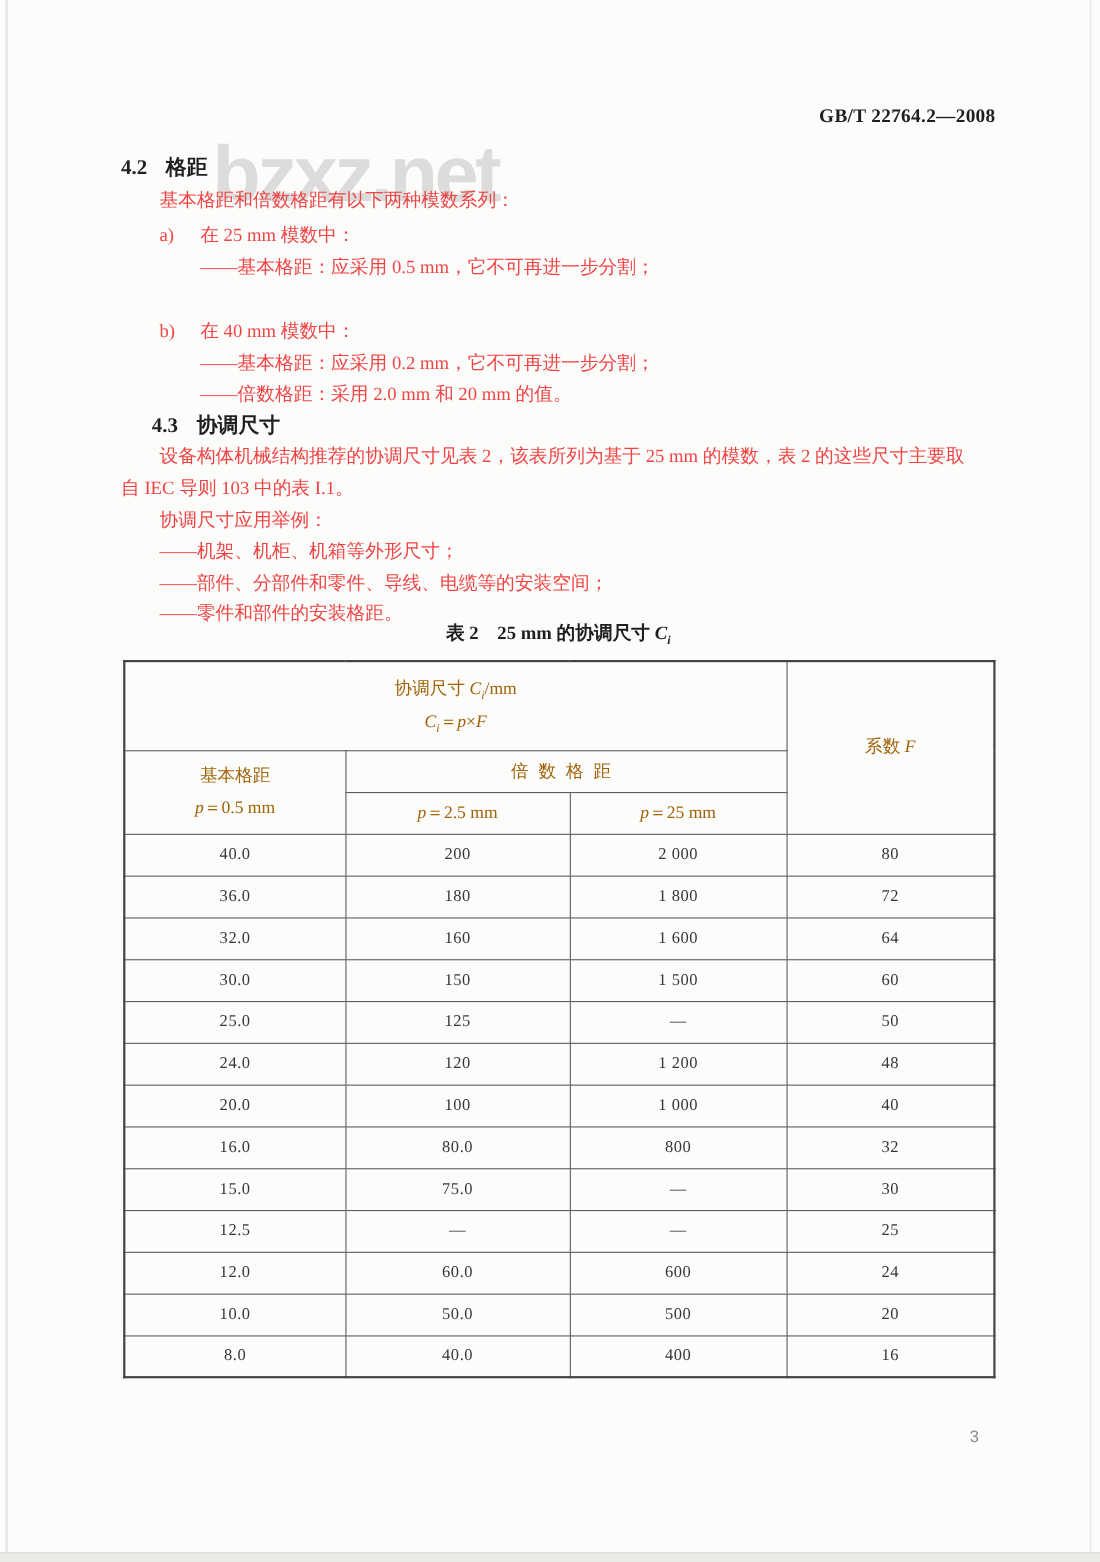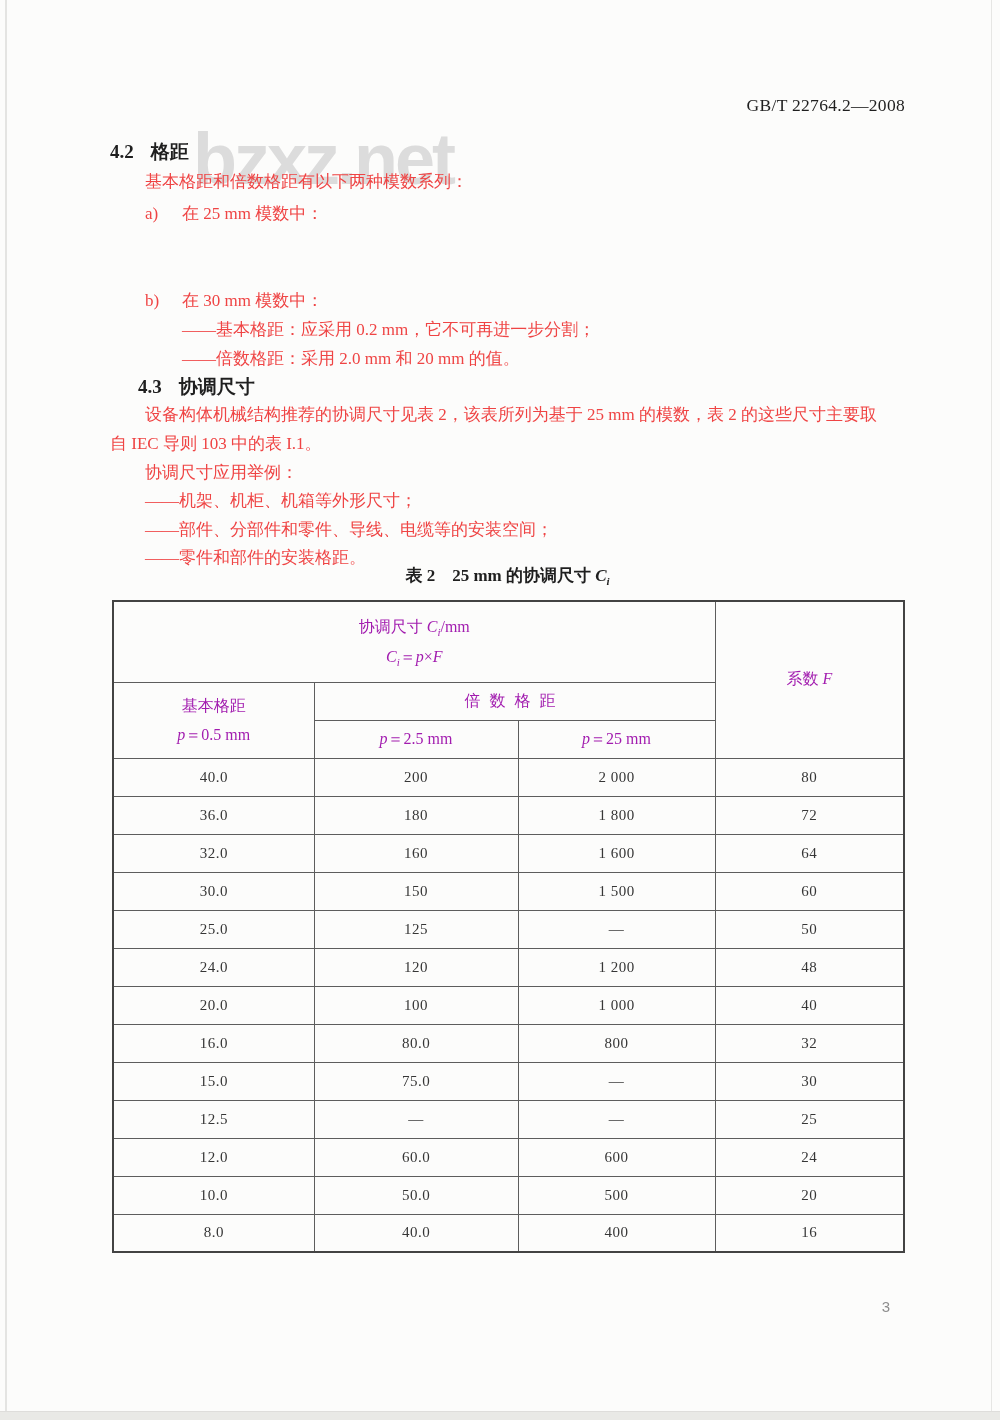--- a/index.html
+++ b/index.html
@@ -14,37 +14,37 @@
   .edge-right  { position:absolute; left:991px; top:0; width:1px; height:1420px; background:#e6e6e4; }
   .edge-bottom { position:absolute; left:0; top:1411px; width:1000px; height:9px; background:#e9e9e6; border-top:1px solid #dedddb; }
   .watermark {
     position:absolute; left:193px; top:118px; z-index:0;
     font-family:"Liberation Sans","DejaVu Sans",sans-serif;
     font-weight:700; font-size:72px; letter-spacing:-3px;
     color:#dcdcdc; user-select:none;
   }
   .abs { position:absolute; z-index:1; }
   .doc-code { top:95px; left:600px; width:305px; text-align:right;
-    font-size:17.5px; font-weight:400; letter-spacing:0.3px; color:#1f1f1f; }
+    font-size:17.5px; font-weight:700; letter-spacing:0.3px; color:#1f1f1f; }
   .h-sec { font-size:19px; font-weight:700; color:#1f1f1f; }
   .h-sec .sec-no { margin-right:17px; }
   .bodyline { font-size:17px; line-height:22px; white-space:nowrap; color:#ef4444; }
   .item-label { display:inline-block; width:37px; }
   .caption { top:564px; left:112px; width:791px; text-align:center;
     font-size:17px; font-weight:700; color:#1f1f1f; }
   .caption i, .hdr i { font-family:"Liberation Serif","DejaVu Serif",serif; }
   sub { font-size:11px; line-height:0; }
   table.grid {
     position:absolute; z-index:1; top:600px; left:112px; width:791px;
     border-collapse:collapse; table-layout:fixed;
     font-size:15px; color:#363636;
   }
   table.grid td { border:1px solid #5d5d5d; text-align:center; vertical-align:middle; }
   table.grid { border:2px solid #434343; }
-  td.hdr { font-size:16px; color:#a21caf; }
+  td.hdr { font-size:16px; color:#a16207; }
   td.dim-cell { height:81px; line-height:30px; }
   td.coeff-cell {}
   td.basic-cell { height:76px; line-height:29px; }
   td.mult-cell { height:38px; letter-spacing:9px; }
   td.pcol { height:38px; }
   table.grid tbody td { height:38px; font-size:15px; letter-spacing:0.5px; }
   .pagenum { top:1298px; left:760px; width:130px; text-align:right;
     font-size:15px; color:#8d8d8d; font-family:"Liberation Sans","DejaVu Sans",sans-serif; }
 </style>
 </head>
@@ -62,23 +62,24 @@
 
   <div class="abs h-sec" style="top:139px; left:110px;">
     <span class="sec-no">4.2</span><span>格距</span>
   </div>
 
   <div class="abs bodyline" style="top:171px; left:145px;">基本格距和倍数格距有以下两种模数系列：</div>
 
   <div class="abs bodyline" style="top:203px; left:145px;">
     <span class="item-label">a)</span><span>在 25 mm 模数中：</span>
   </div>
+  <div class="abs bodyline" style="top:232px; left:182px;">——基本格距：应采用 0.5 mm，它不可再进一步分割；</div>
 
   <div class="abs bodyline" style="top:290px; left:145px;">
-    <span class="item-label">b)</span><span>在 30 mm 模数中：</span>
+    <span class="item-label">b)</span><span>在 40 mm 模数中：</span>
   </div>
   <div class="abs bodyline" style="top:319px; left:182px;">——基本格距：应采用 0.2 mm，它不可再进一步分割；</div>
   <div class="abs bodyline" style="top:348px; left:182px;">——倍数格距：采用 2.0 mm 和 20 mm 的值。</div>
 
   <div class="abs h-sec" style="top:374px; left:110px;margin-left:28px;">
     <span class="sec-no">4.3</span><span>协调尺寸</span>
   </div>
 
   <div class="abs bodyline" style="top:404px; left:145px;">设备构体机械结构推荐的协调尺寸见表 2，该表所列为基于 25 mm 的模数，表 2 的这些尺寸主要取</div>
   <div class="abs bodyline" style="top:433px; left:110px;">自 IEC 导则 103 中的表 I.1。</div>

